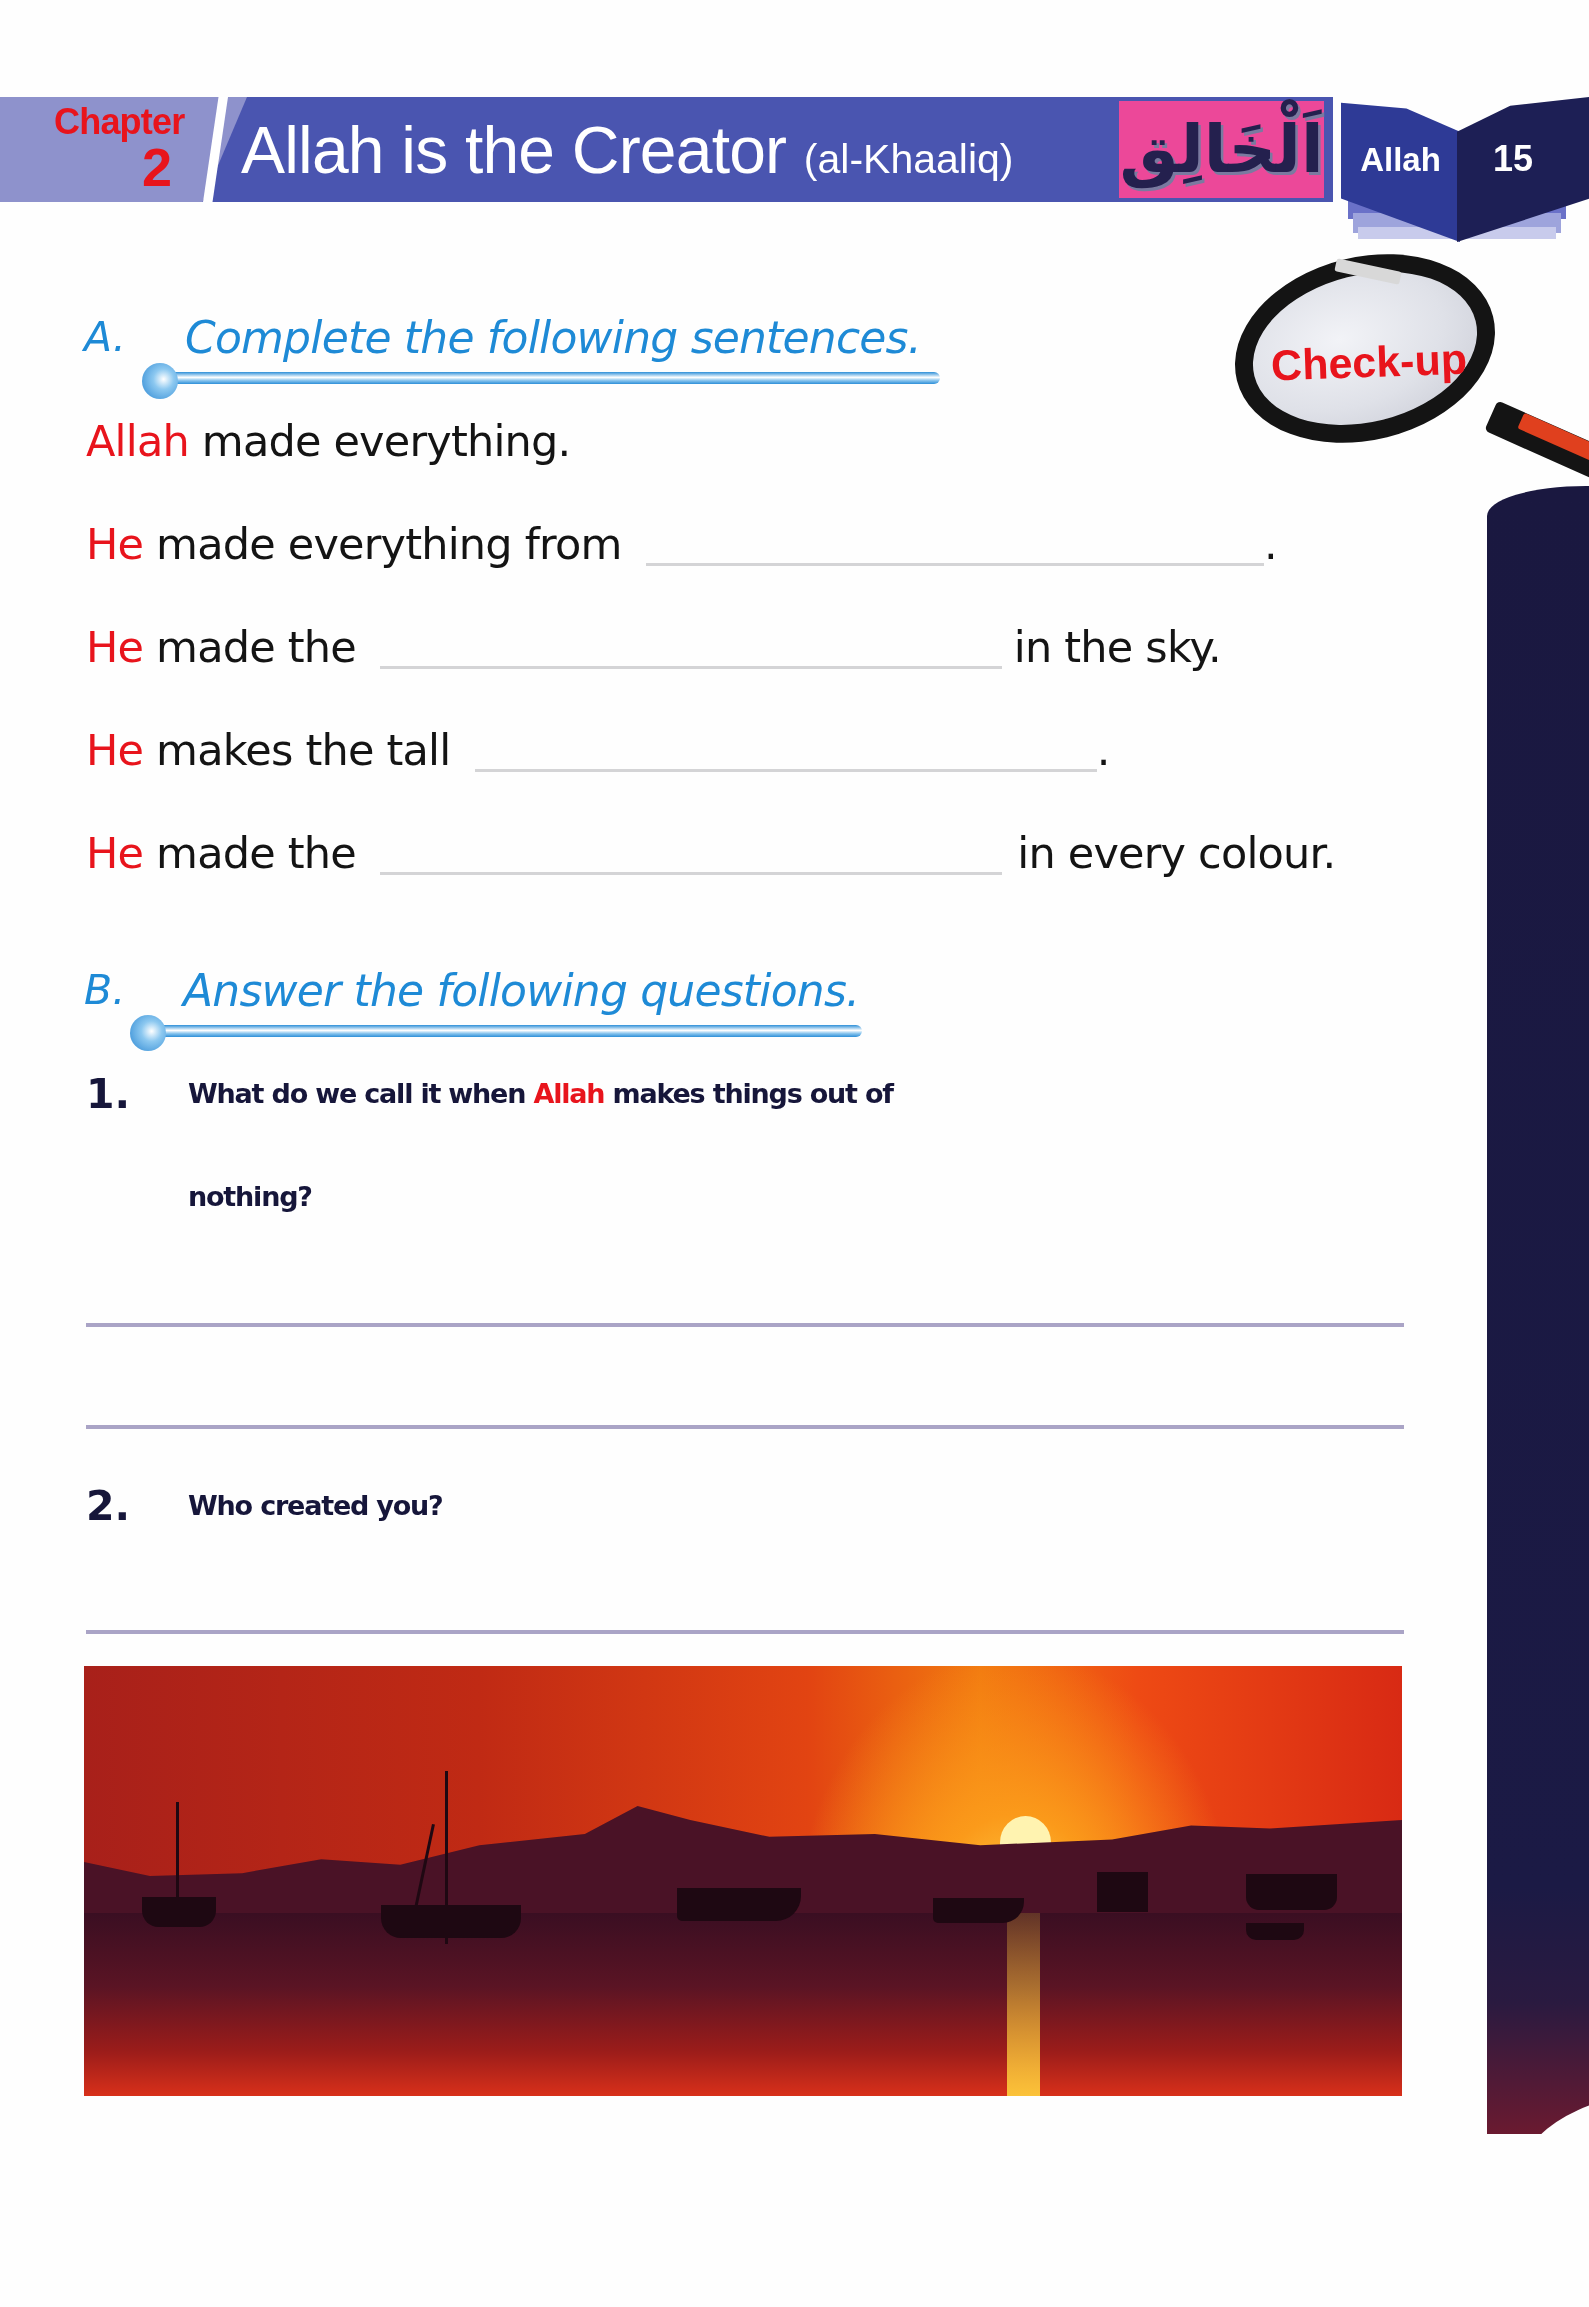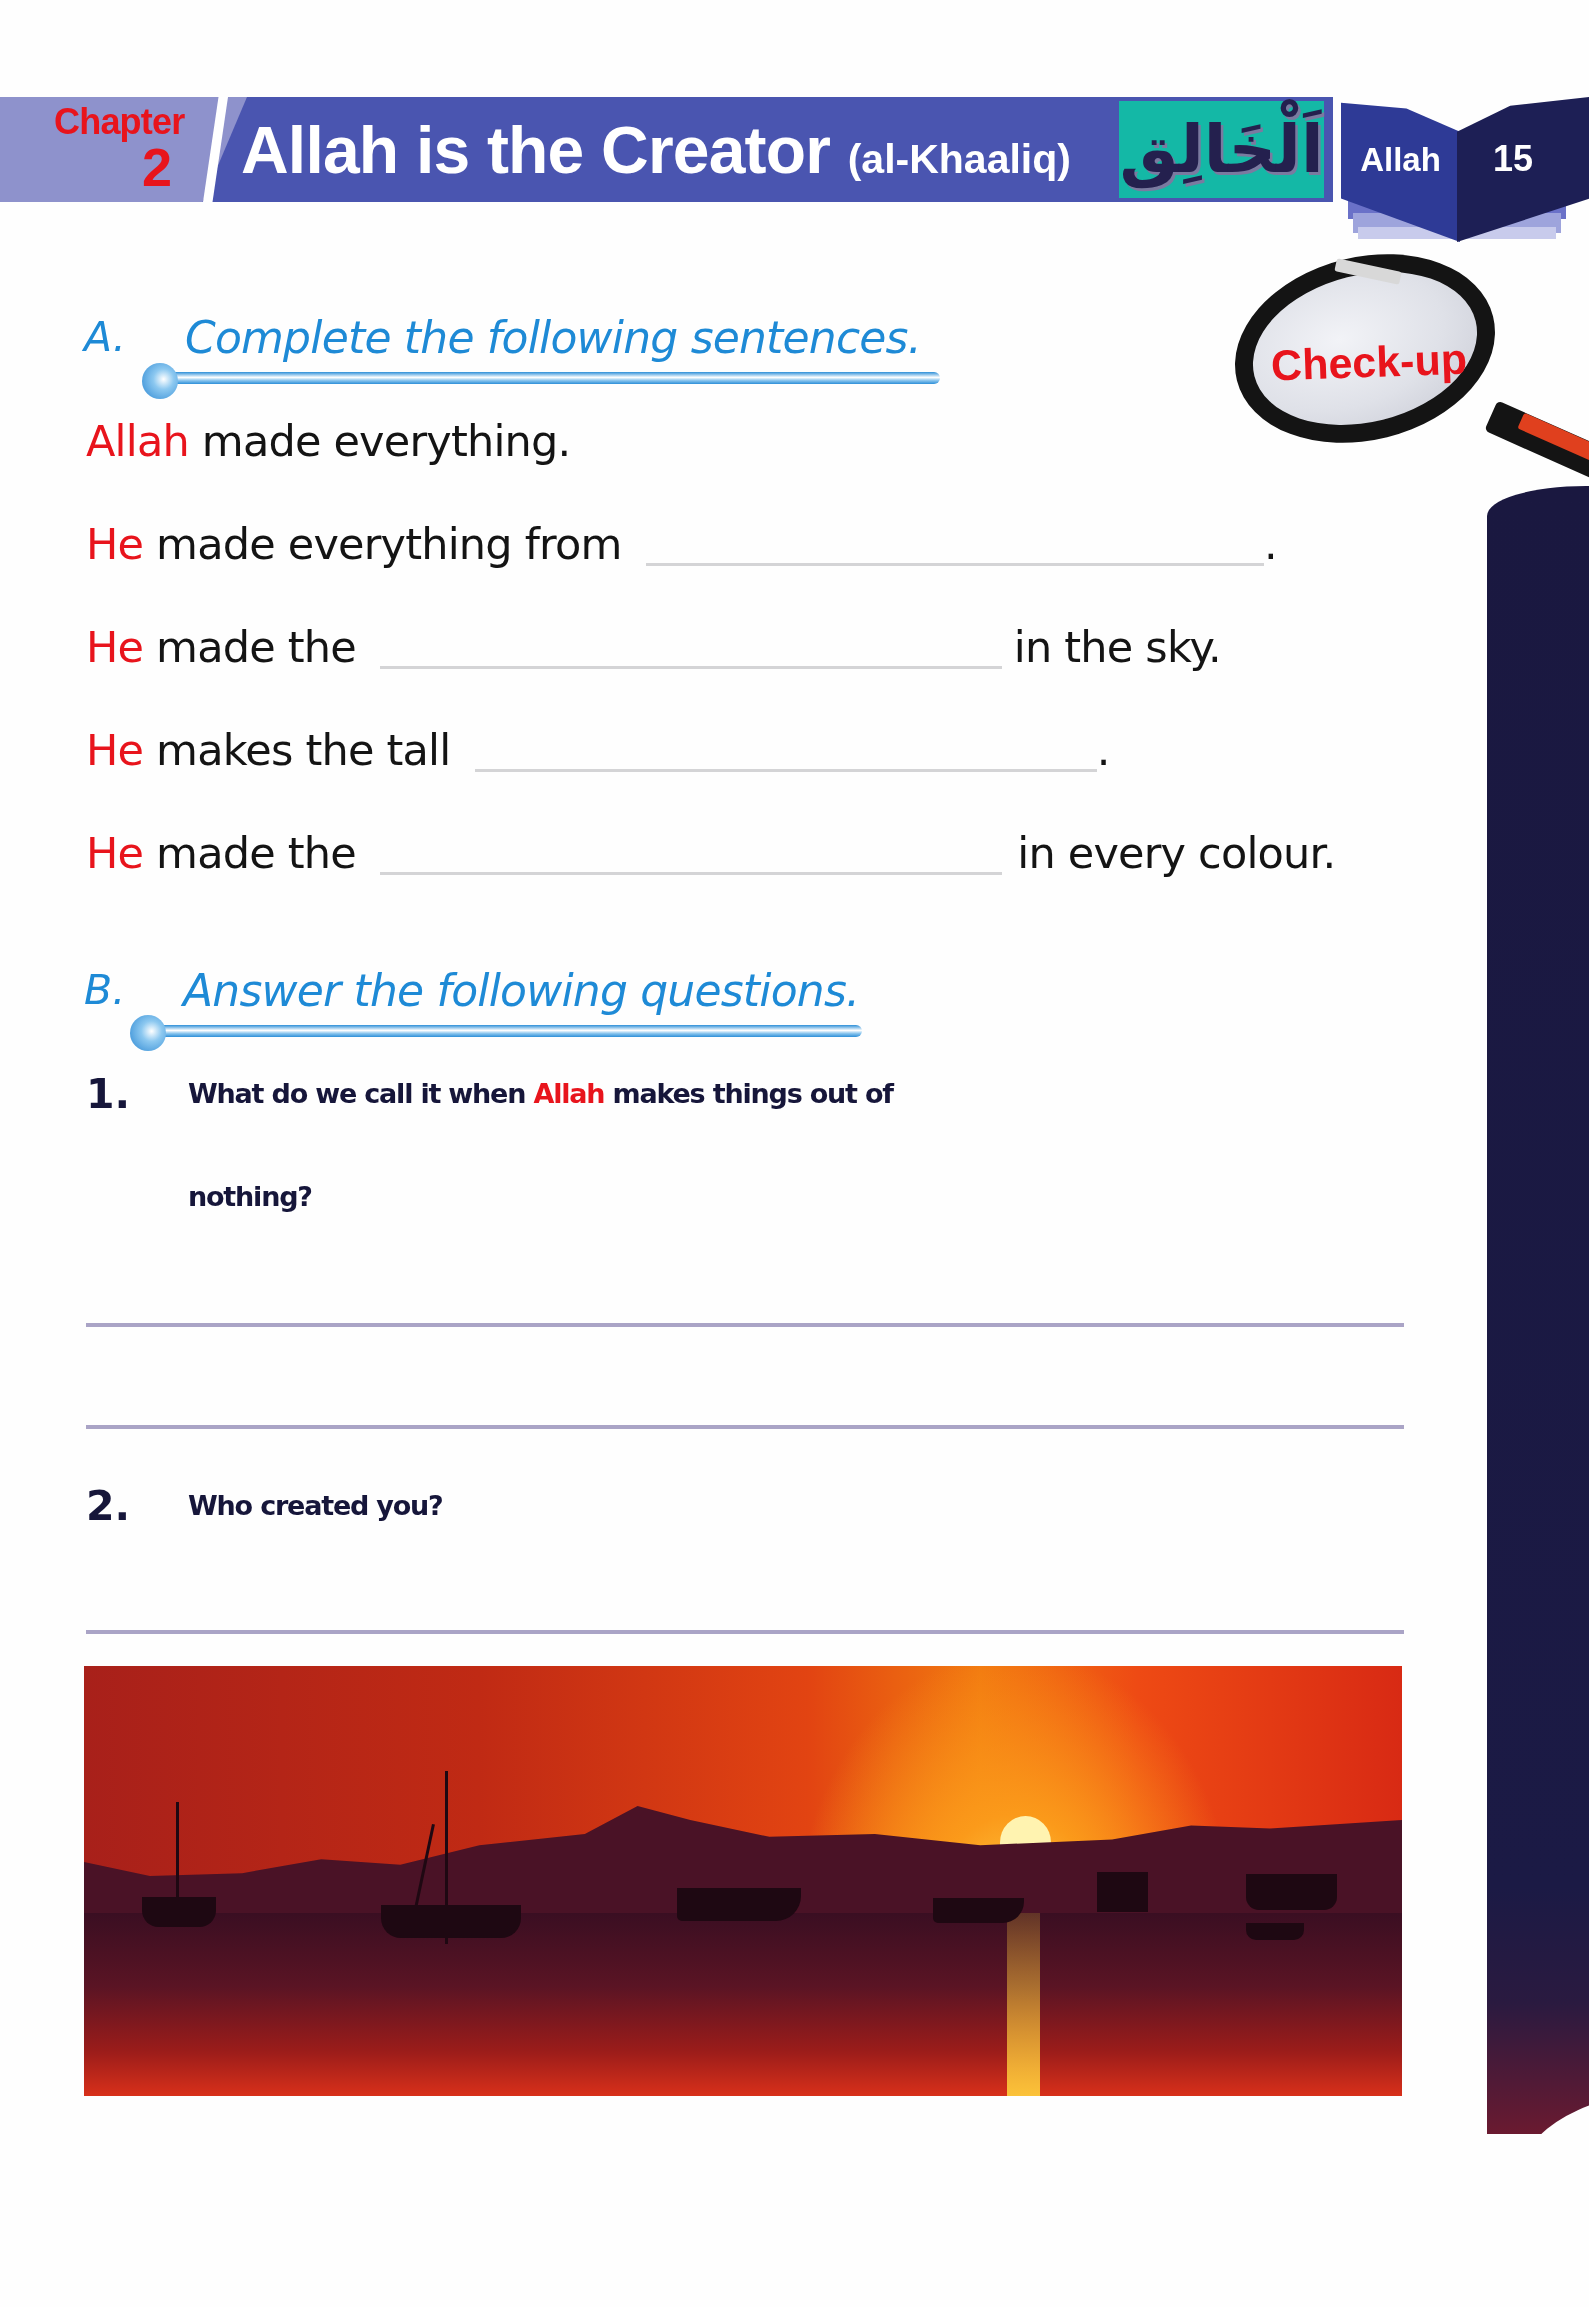--- a/index.html
+++ b/index.html
@@ -30,27 +30,27 @@
     color: #e8141c; font-family: "Liberation Sans", sans-serif; font-weight: bold;
     font-size: 36px; line-height: 41px; letter-spacing: -0.8px;
   }
   .chapter-num {
     left: 124px; top: 138px; width: 66px; text-align: center;
     color: #e8141c; font-family: "Liberation Sans", sans-serif; font-weight: bold;
     font-size: 54px; line-height: 59px;
   }
   .header-title {
     left: 241px; top: 109px; height: 82px; white-space: nowrap;
-    color: #ffffff; font-family: "Liberation Sans", sans-serif; font-weight: bold;
+    color: #ffffff; font-family: "Liberation Sans", sans-serif; font-weight: normal;
     font-size: 66px; line-height: 82px; letter-spacing: -0.8px;
   }
   .header-title .sub { font-size: 41px; letter-spacing: 0; }
   .arabic-box {
     left: 1117px; top: 99px; width: 209px; height: 101px;
-    background: #14b8a6; border: 2.5px solid #4a55b0; box-sizing: border-box;
+    background: #ec4899; border: 2.5px solid #4a55b0; box-sizing: border-box;
     display: flex; align-items: center; justify-content: center;
   }
   .arabic-text {
     color: #24204e; font-family: "DejaVu Sans", sans-serif; font-weight: bold;
     font-size: 66px; line-height: 91px; direction: rtl;
     text-shadow: 2.5px 2.5px 0 #7a7aa0;
   }
 
   
   .book-shadow1 { left: 1348px; top: 198px; width: 218px; height: 21.4px; background: #6a71c8; }

